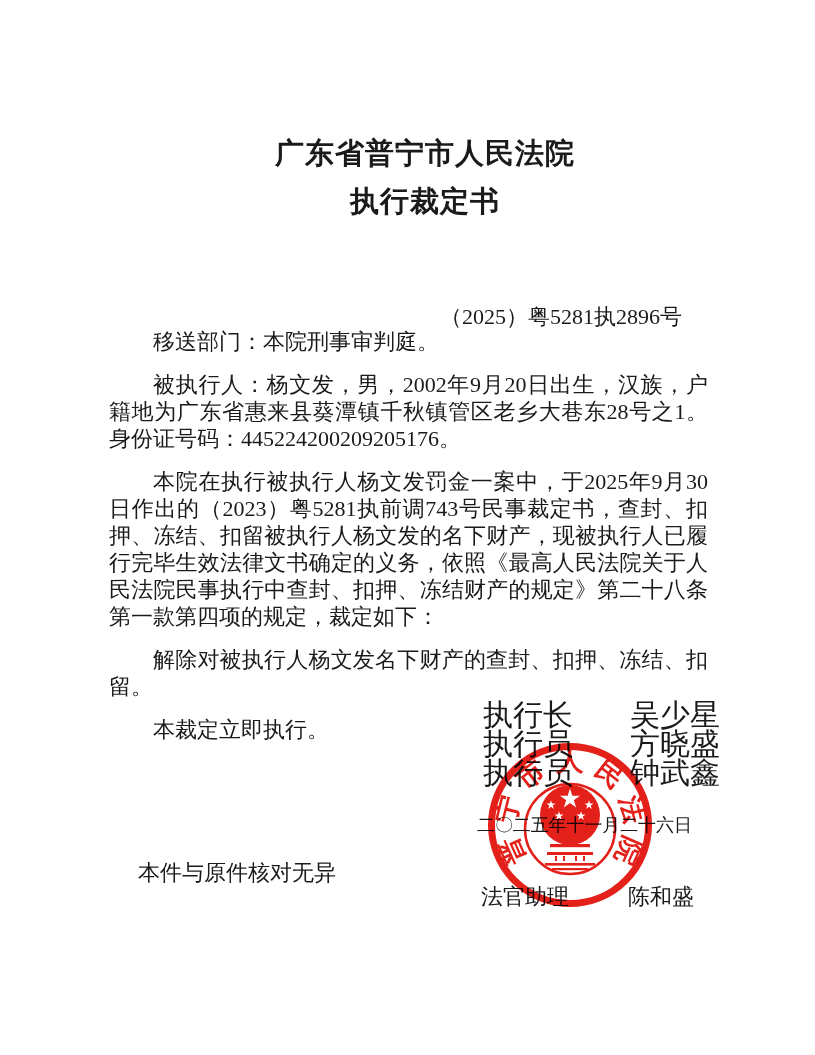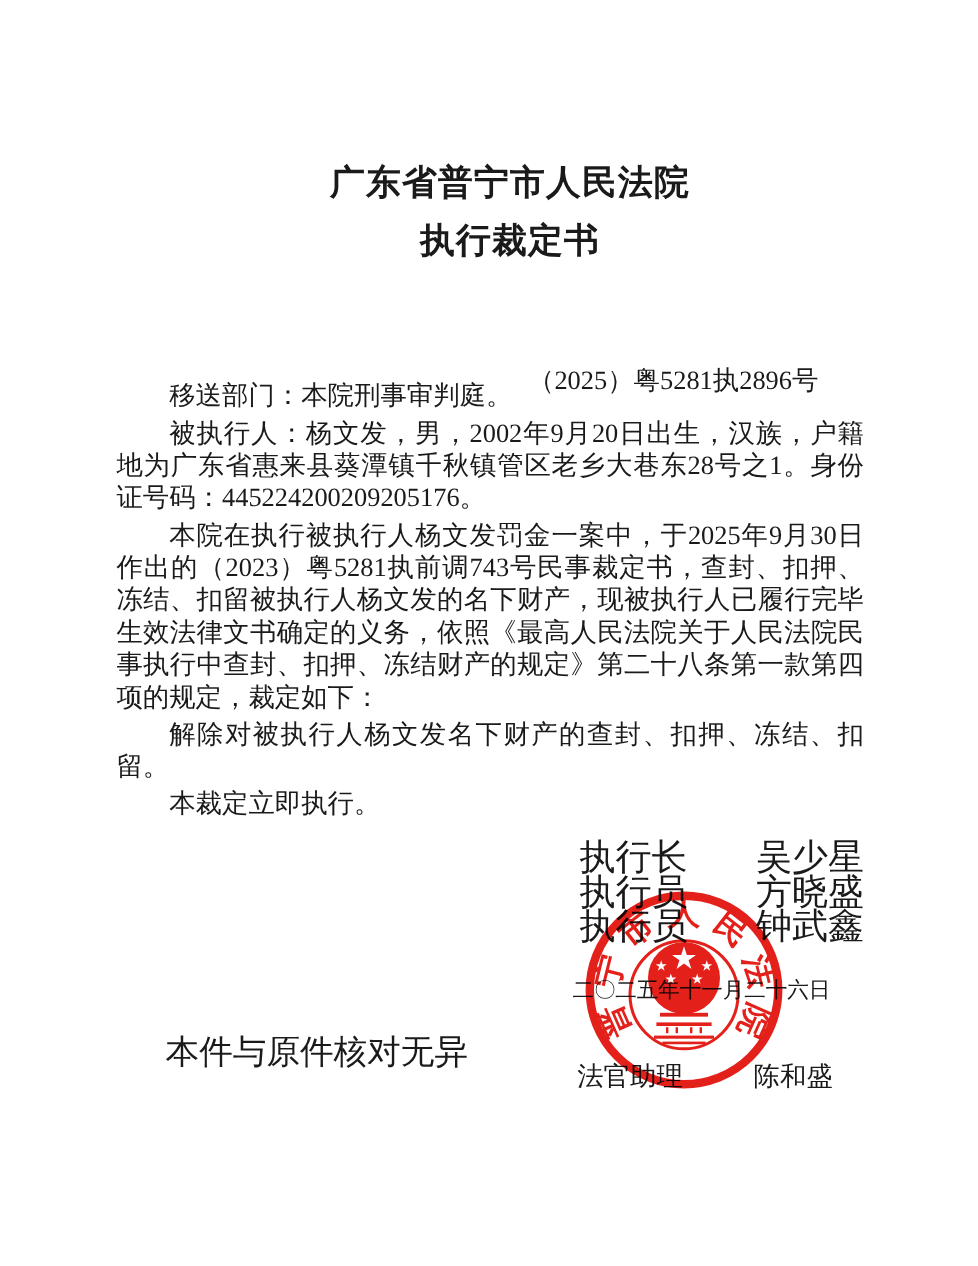--- a/index.html
+++ b/index.html
@@ -25,42 +25,42 @@
     position:absolute;left:440px;top:254px;
     font-size:22px;
     white-space:nowrap;
     margin-top:48px;
   }
   .body-text{
     position:absolute;left:93px;top:312px;width:631px;
     font-size:22px;line-height:27px;
     text-align:justify;
   }
-  .body-text p{margin:4px;text-indent:2em;}
+  .body-text p{margin:16px;text-indent:2em;}
   .sig-block{
     position:absolute;left:483px;top:700px;
     font-size:30px;line-height:29px;white-space:nowrap;
   }
   .staff-block{
     position:absolute;left:481px;top:883px;
     font-size:22px;line-height:28px;white-space:nowrap;
   }
   .role{
     display:inline-block;width:85px;
     text-align:justify;text-align-last:justify;
     vertical-align:top;
   }
   .name{display:inline-block;margin-left:62px;vertical-align:top;}
   .doc-date{
     position:absolute;left:477px;top:813px;
     font-size:18px;letter-spacing:-0.1px;white-space:nowrap;
   }
   .note{
     position:absolute;left:138px;top:858px;
-    font-size:28px;white-space:nowrap;
+    font-size:22px;white-space:nowrap;
   }
   .seal{
     position:absolute;left:480px;top:735px;
     width:180px;height:180px;
     mix-blend-mode:multiply;
     opacity:.94;
   }
   .seal-paint{fill:var(--seal-color,#e3120b);}
   .seal-stroke{fill:none;stroke:var(--seal-color,#e3120b);}
   .seal-char{

